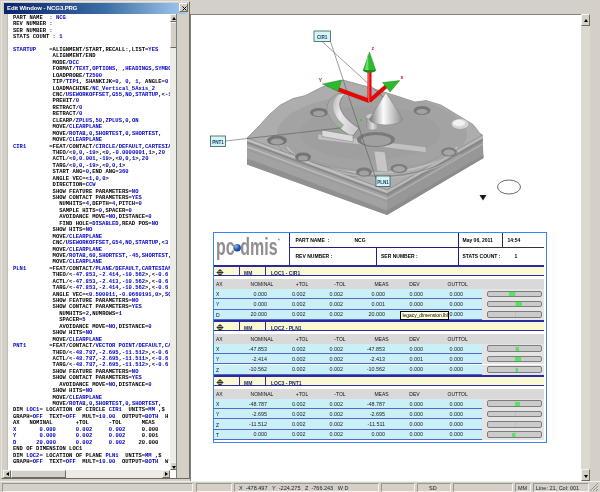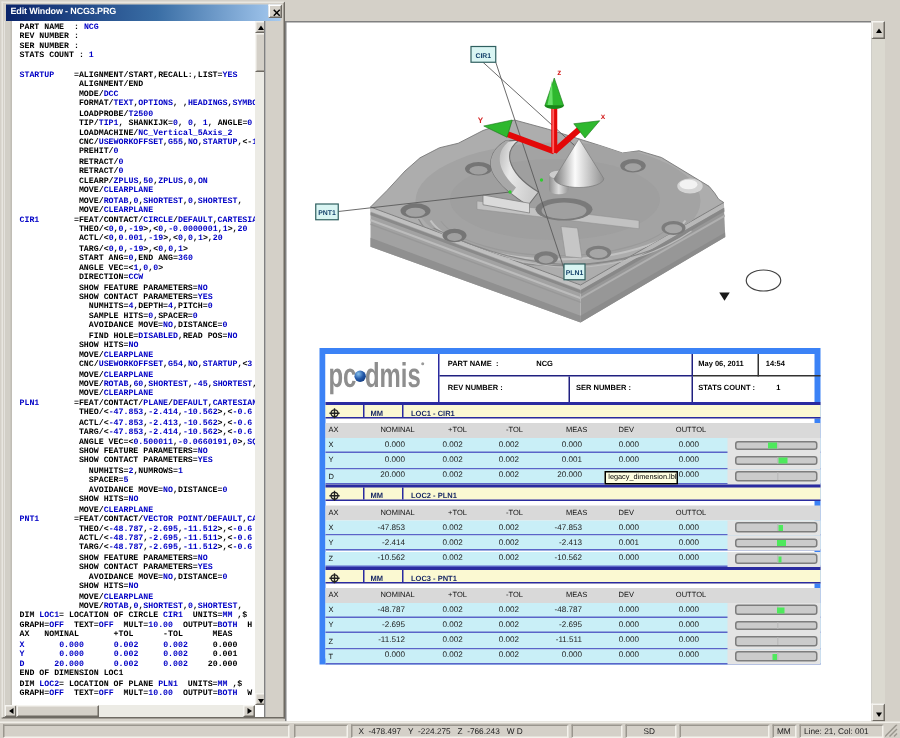--- a/index.html
+++ b/index.html
@@ -18,21 +18,21 @@
 #ewclient{position:absolute;left:1px;top:11.5px;width:174px;height:464px;background:#fff;border-right:1px solid #808080;overflow:hidden;}
 #ewgutter{position:absolute;left:0;top:0;width:5px;height:464px;background:#d2cfc7;border-right:1px solid #c0bdb5;}
 #ewcode{position:absolute;left:10px;top:1.3px;width:500px;font-family:"Liberation Mono",monospace;font-size:5.5px;font-weight:bold;line-height:6.44px;white-space:pre;color:#000;letter-spacing:0px;}
 #ewcode i{font-style:normal;color:#0000c6;}
 #ewvsb{position:absolute;left:166.5px;top:0;width:7.5px;height:456px;background:#ecebe5;}
 #ewhsb{position:absolute;left:0;top:456px;width:166.5px;height:8px;background:#ecebe5;}
 
 #sb{position:absolute;left:0;top:481px;width:600px;height:11px;background:#d4d0c8;border-top:1px solid #f1efe9;font-size:5.5px;color:#222;}
 .sp{position:absolute;top:1px;height:9px;border:1px solid;border-color:#9a968e #f4f2ec #f4f2ec #9a968e;line-height:8px;padding-left:3px;white-space:nowrap;overflow:hidden;}
 
-#rep{position:absolute;left:22px;top:217px;width:334px;height:211px;border:4px solid #3b82f6;background:#fff;font-size:5px;}
+#rep{position:absolute;left:22px;top:217px;width:334px;height:211px;border:1px solid #3b82f6;background:#fff;font-size:5px;}
 .hcell{position:absolute;border-right:1px solid #202080;border-bottom:1px solid #202080;color:#000;font-weight:bold;font-size:5px;}
 .band{position:absolute;left:0;width:330px;background:#fbf9d2;border-top:2px solid #2a2ba0;border-bottom:1px solid #2a2ba0;}
 .bandcell{position:absolute;top:0;height:100%;border-right:1px solid #2a2ba0;color:#1b2a66;font-weight:bold;font-size:5px;}
 .ghdr{position:absolute;left:0;width:330px;background:#d9d9d9;color:#111;font-size:5px;}
 .drow{position:absolute;left:0;width:330px;background:#c9eff7;border-bottom:1px solid #5a64c8;}
 .num{position:absolute;top:1px;text-align:right;color:#222;font-size:5.4px;font-weight:normal;}
 .glab{position:absolute;top:1px;color:#111;font-size:5px;}
 .bar{position:absolute;background:#cbcbcb;border:1px solid #7d7d7d;border-radius:2px;}
 .bar .g{position:absolute;top:0.5px;height:4px;background:#4ee95c;}
 .barbg{position:absolute;background:#e4e4e4;}

